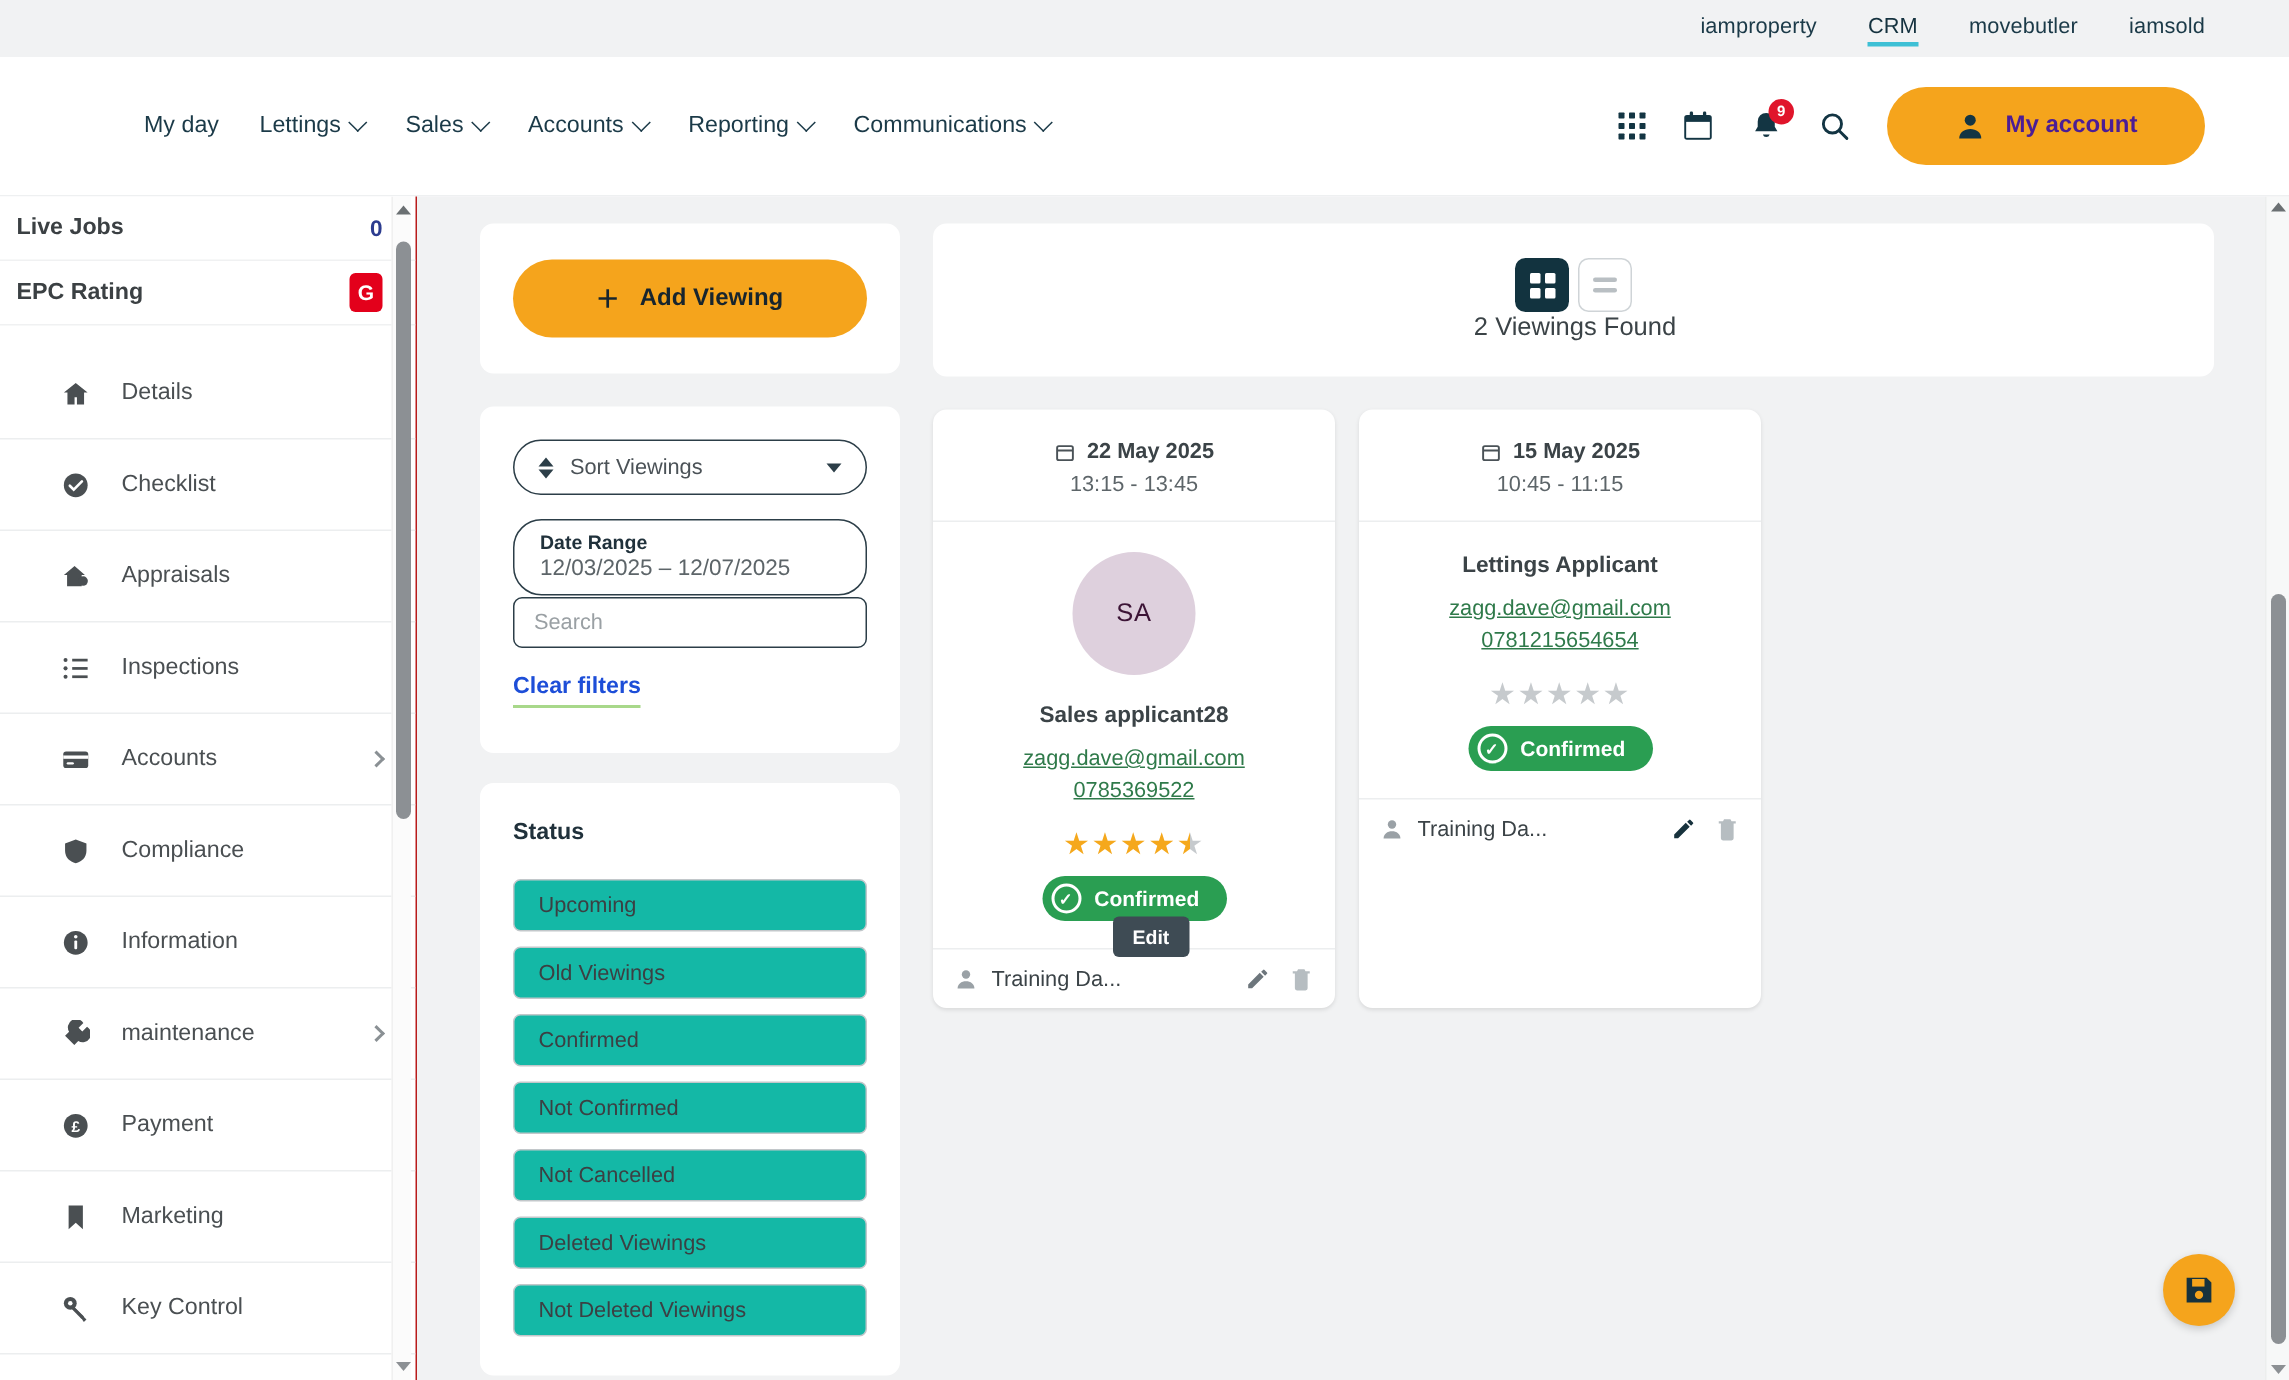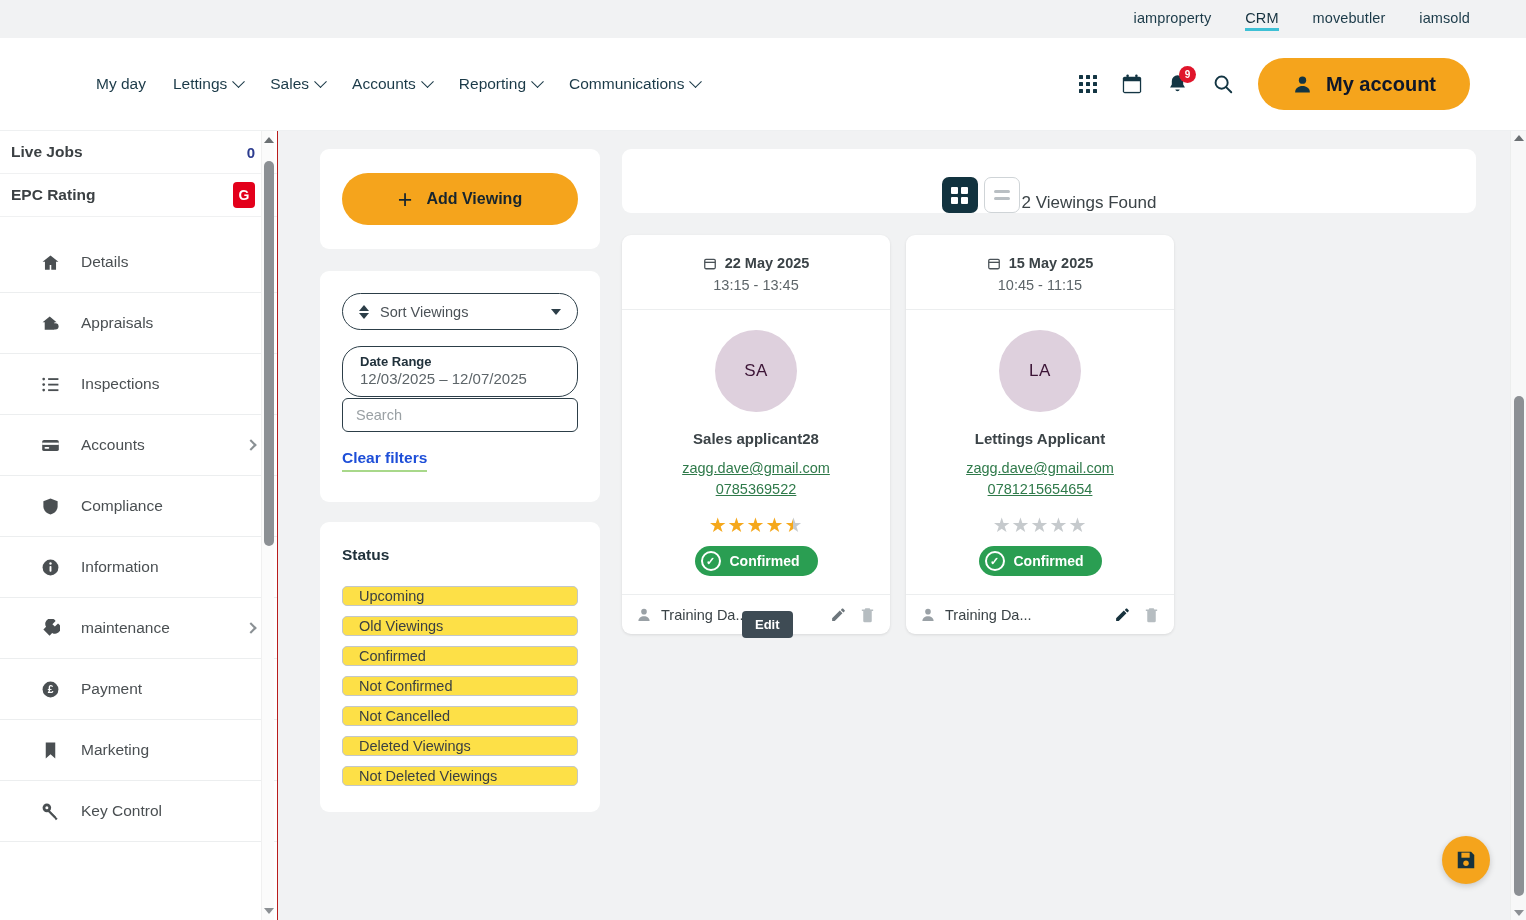--- a/index.html
+++ b/index.html
@@ -72,21 +72,21 @@
     position: absolute; top: -7px; right: -8px;
     background: #e0152b; color: #fff; font-size: 10px; font-weight: 700;
     width: 17px; height: 17px; border-radius: 50%;
     display: flex; align-items: center; justify-content: center;
   }
   .account-btn {
     background: #f5a41c; border: none; border-radius: 26px;
     height: 52px; padding: 0 26px; display: flex; align-items: center; gap: 13px;
     cursor: pointer; min-width: 212px; justify-content: center;
   }
-  .account-btn span { font-size: 20px; font-weight: 700; color: #0f172a; }
+  .account-btn span { font-size: 16px; font-weight: 700; color: #4c1d95; }
 
   
   .layout { display: flex; height: 789px; position: relative; }
 
   
   .sidebar {
     width: 278px; background: #fff; border-right: 1px solid #b91c1c;
     position: relative; overflow: hidden;
   }
   .stat-row {
@@ -182,32 +182,33 @@
   .search-box input::placeholder { color: #9aa0a4; }
 
   .clear-link {
     display: inline-block; font-size: 15.5px; color: #1d4ed8; font-weight: 600;
     border-bottom: 2px solid #a8d88a; padding-bottom: 3px; cursor: pointer;
   }
 
   .status-card { padding: 24px 22px 26px 22px; }
   .status-title { font-size: 15.5px; font-weight: 700; color: #20313b; margin-bottom: 22px; }
   .status-item {
-    height: 20px; border: 1px solid #c2c7ca; border-radius: 5px;
+    height: 35px; border: 1px solid #c2c7ca; border-radius: 5px;
     display: flex; align-items: center; padding: 0 16px;
-    font-size: 14.5px; color: #3b4043; margin-bottom: 10px; cursor: pointer; background: #fde047;
+    font-size: 14.5px; color: #3b4043; margin-bottom: 10px; cursor: pointer; background: #14b8a6;
   }
   .status-item:last-child { margin-bottom: 0; }
 
   
   .results-col { flex: 1; margin-right: 50px; }
   .results-head {
-    background: #fff; border-radius: 9px; height: 64px;
-    display: flex; align-items: flex-end; justify-content: center; gap: 0;
+    background: #fff; border-radius: 9px; height: 102px;
+    display: flex; align-items: center; justify-content: center; gap: 0;
     margin-bottom: 22px;
+    flex-direction: column;
   }
   .view-toggle { display: flex; align-items: center; }
   .vt {
     width: 36px; height: 36px; border-radius: 7px;
     display: flex; align-items: center; justify-content: center; cursor: pointer;
   }
   .vt.active { background: #12333f; }
   .vt.idle { background: #fff; border: 1px solid #cfd4d7; margin-left: 6px; }
   .vt .g4 { display: grid; grid-template-columns: repeat(2, 7px); gap: 3px; }
   .vt .g4 i { width: 7px; height: 7px; background: #fff; display: block; border-radius: 1px; }
@@ -376,20 +377,29 @@
     </div>
     <div class="side-gap"></div>
 
     <div class="side-item">
       <span class="sicon">
         <svg width="19" height="19" viewBox="0 0 24 24" fill="currentColor">
             <path d="M12 3L2 11h3v10h6v-6h2v6h6V11h3z"></path>
           </svg>
       </span>
       <span class="label">Details</span>
+    </div>
+    <div class="side-item">
+      <span class="sicon">
+        <svg width="19" height="19" viewBox="0 0 24 24" fill="currentColor">
+            <circle cx="12" cy="12" r="10"></circle>
+            <path d="M7 12.4l3.3 3.3L17.2 8.8" stroke="#fff" stroke-width="2.2" fill="none" stroke-linecap="round"></path>
+          </svg>
+      </span>
+      <span class="label">Checklist</span>
     </div>
     <div class="side-item">
       <span class="sicon">
         <svg width="19" height="19" viewBox="0 0 24 24" fill="currentColor">
             <path d="M11 3L2 10.5h2.7V20H17v-9.5h2.7z"></path>
             <circle cx="18.2" cy="15.6" r="4" fill="currentColor"></circle>
           </svg>
       </span>
       <span class="label">Appraisals</span>
     </div>
@@ -597,21 +607,20 @@
             <div class="vc-date">
               <svg width="14" height="15" viewBox="0 0 24 24" fill="none" stroke="#4a5257" stroke-width="2.2">
                 <rect x="3" y="5" width="18" height="16" rx="2"></rect>
                   <line x1="3" y1="10" x2="21" y2="10"></line>
               </svg>
               <span>15 May 2025</span>
             </div>
             <div class="vc-time">10:45 - 11:15</div>
           </div>
           <div class="vcard-body">
-            <div class="avatar">LA</div>
             <div class="vc-name">Lettings Applicant</div>
             <a class="vc-link">zagg.dave@gmail.com</a>
             <a class="vc-link">0781215654654</a>
             <div class="stars">
               <span class="star-empty">★</span><span class="star-empty">★</span><span class="star-empty">★</span><span class="star-empty">★</span><span class="star-empty">★</span>
             </div>
             <div class="pill">
               <span class="ck">✓</span>
               <span class="ptxt">Confirmed</span>
             </div>

